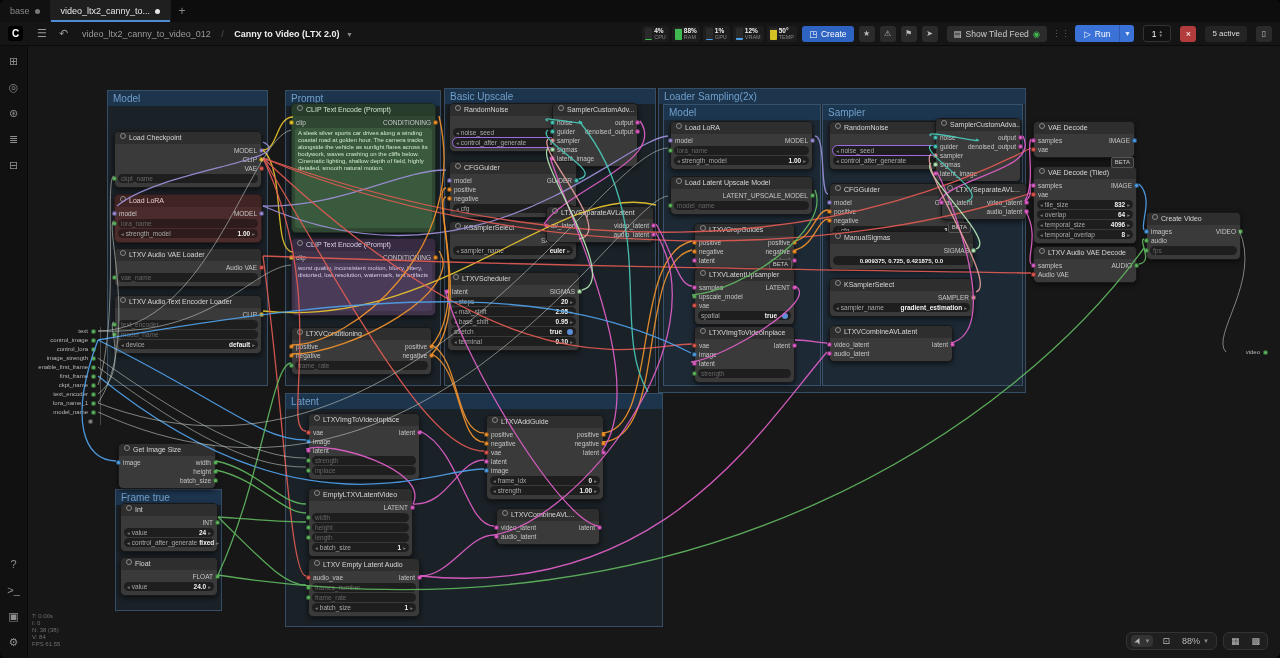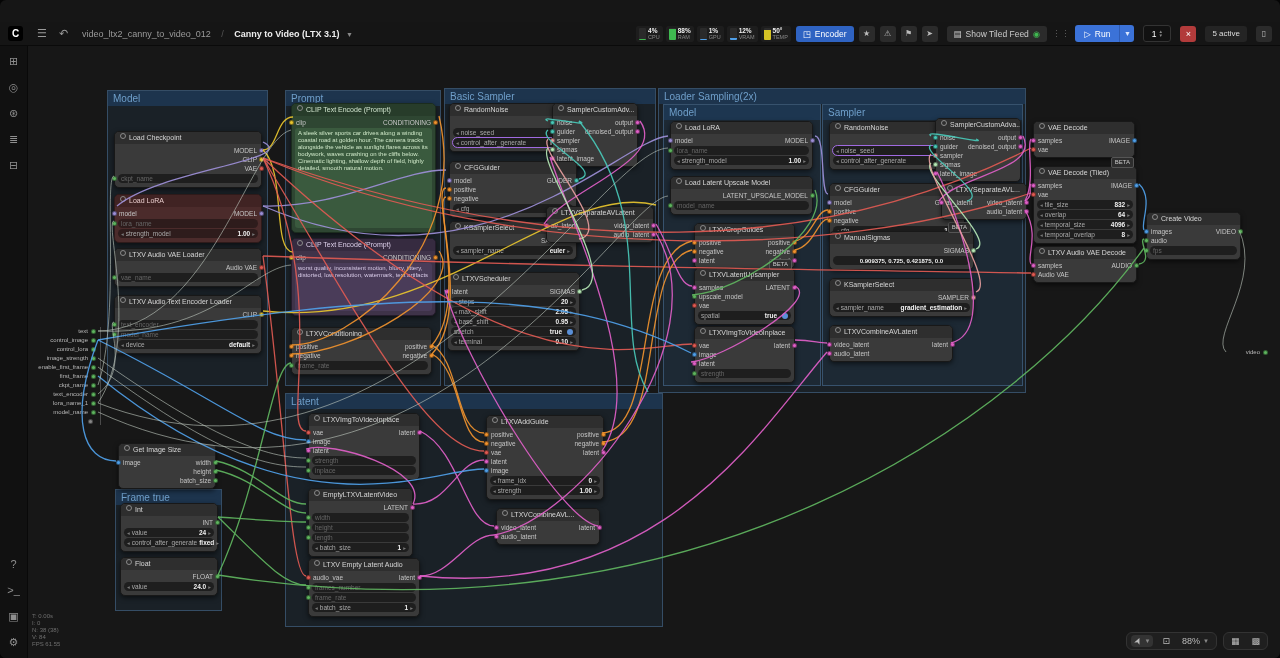--- a/index.html
+++ b/index.html
@@ -92,29 +92,40 @@
   .zgroup{display:flex;align-items:center;background:#1f1f1f;border:1px solid #333;border-radius:6px;padding:2px 4px;gap:6px;}
   .zbtn{color:#bbb;font-size:9px;display:flex;align-items:center;gap:3px;cursor:pointer;padding:1px 3px;border-radius:4px;}
   .zbtn.on{background:#333;}
   .zcaret{font-size:6px;color:#888;}
 </style>
 </head>
 <body>
 
 <div id="app">
 
+  <div class="tabstrip">
+    <div class="tab">
+      <span>base</span>
+      <span class="tdot"></span>
+    </div>
+    <div class="tab active">
+      <span>video_ltx2_canny_to...</span>
+      <span class="tdot"></span>
+    </div>
+    <div class="newtab">+</div>
+  </div>
 
   <div class="toolbar">
     <div class="logo">C</div>
     <span class="tbicon">☰</span>
     <span class="tbicon">↶</span>
     <span class="crumb">
       <span>video_ltx2_canny_to_video_012</span>
       <span class="sep">/</span>
-      <span class="wf">Canny to Video (LTX 3.1)</span>
+      <span class="wf">Canny to Video (LTX 2.0)</span>
       <span class="car">▼</span>
     </span>
     <div class="tright">
       <div id="monitors" style="display:flex;gap:3px;">
           <div class="mon">
             <div class="bar">
               <i style="height: 8%; background: rgb(63, 185, 80);"></i>
             </div>
             <div class="mtx">
               <span class="mv">4%</span>
@@ -153,21 +164,21 @@
               <i style="height: 80%; background: rgb(212, 194, 37);"></i>
             </div>
             <div class="mtx">
               <span class="mv">50°</span>
               <span class="ml">TEMP</span>
             </div>
           </div>
         </div>
       <div class="btn blue">
         <span>◳</span>
-        <span>Encoder</span>
+        <span>Create</span>
       </div>
       <div class="iconbtn">★</div>
       <div class="iconbtn">⚠</div>
       <div class="iconbtn">⚑</div>
       <div class="iconbtn">➤</div>
       <div class="btn" style="margin-left:4px;">
         <span>▤</span>
         <span>Show Tiled Feed</span>
         <span style="color:#3fb950;">◉</span>
       </div>
@@ -213,21 +224,21 @@
 
   <div class="canvas"></div>
   <div id="groups">
       <div class="group" style="left: 107px; top: 90px; width: 161px; height: 296px;">
         <div class="ghead">Model</div>
       </div>
       <div class="group" style="left: 285px; top: 90px; width: 156px; height: 296px;">
         <div class="ghead">Prompt</div>
       </div>
       <div class="group" style="left: 444px; top: 88px; width: 212px; height: 298px;">
-        <div class="ghead">Basic Sampler</div>
+        <div class="ghead">Basic Upscale</div>
       </div>
       <div class="group" style="left: 658px; top: 88px; width: 368px; height: 305px;">
         <div class="ghead">Loader Sampling(2x)</div>
       </div>
       <div class="group" style="left: 663px; top: 104px; width: 158px; height: 282px;">
         <div class="ghead">Model</div>
       </div>
       <div class="group" style="left: 822px; top: 104px; width: 201px; height: 282px;">
         <div class="ghead">Sampler</div>
       </div>

